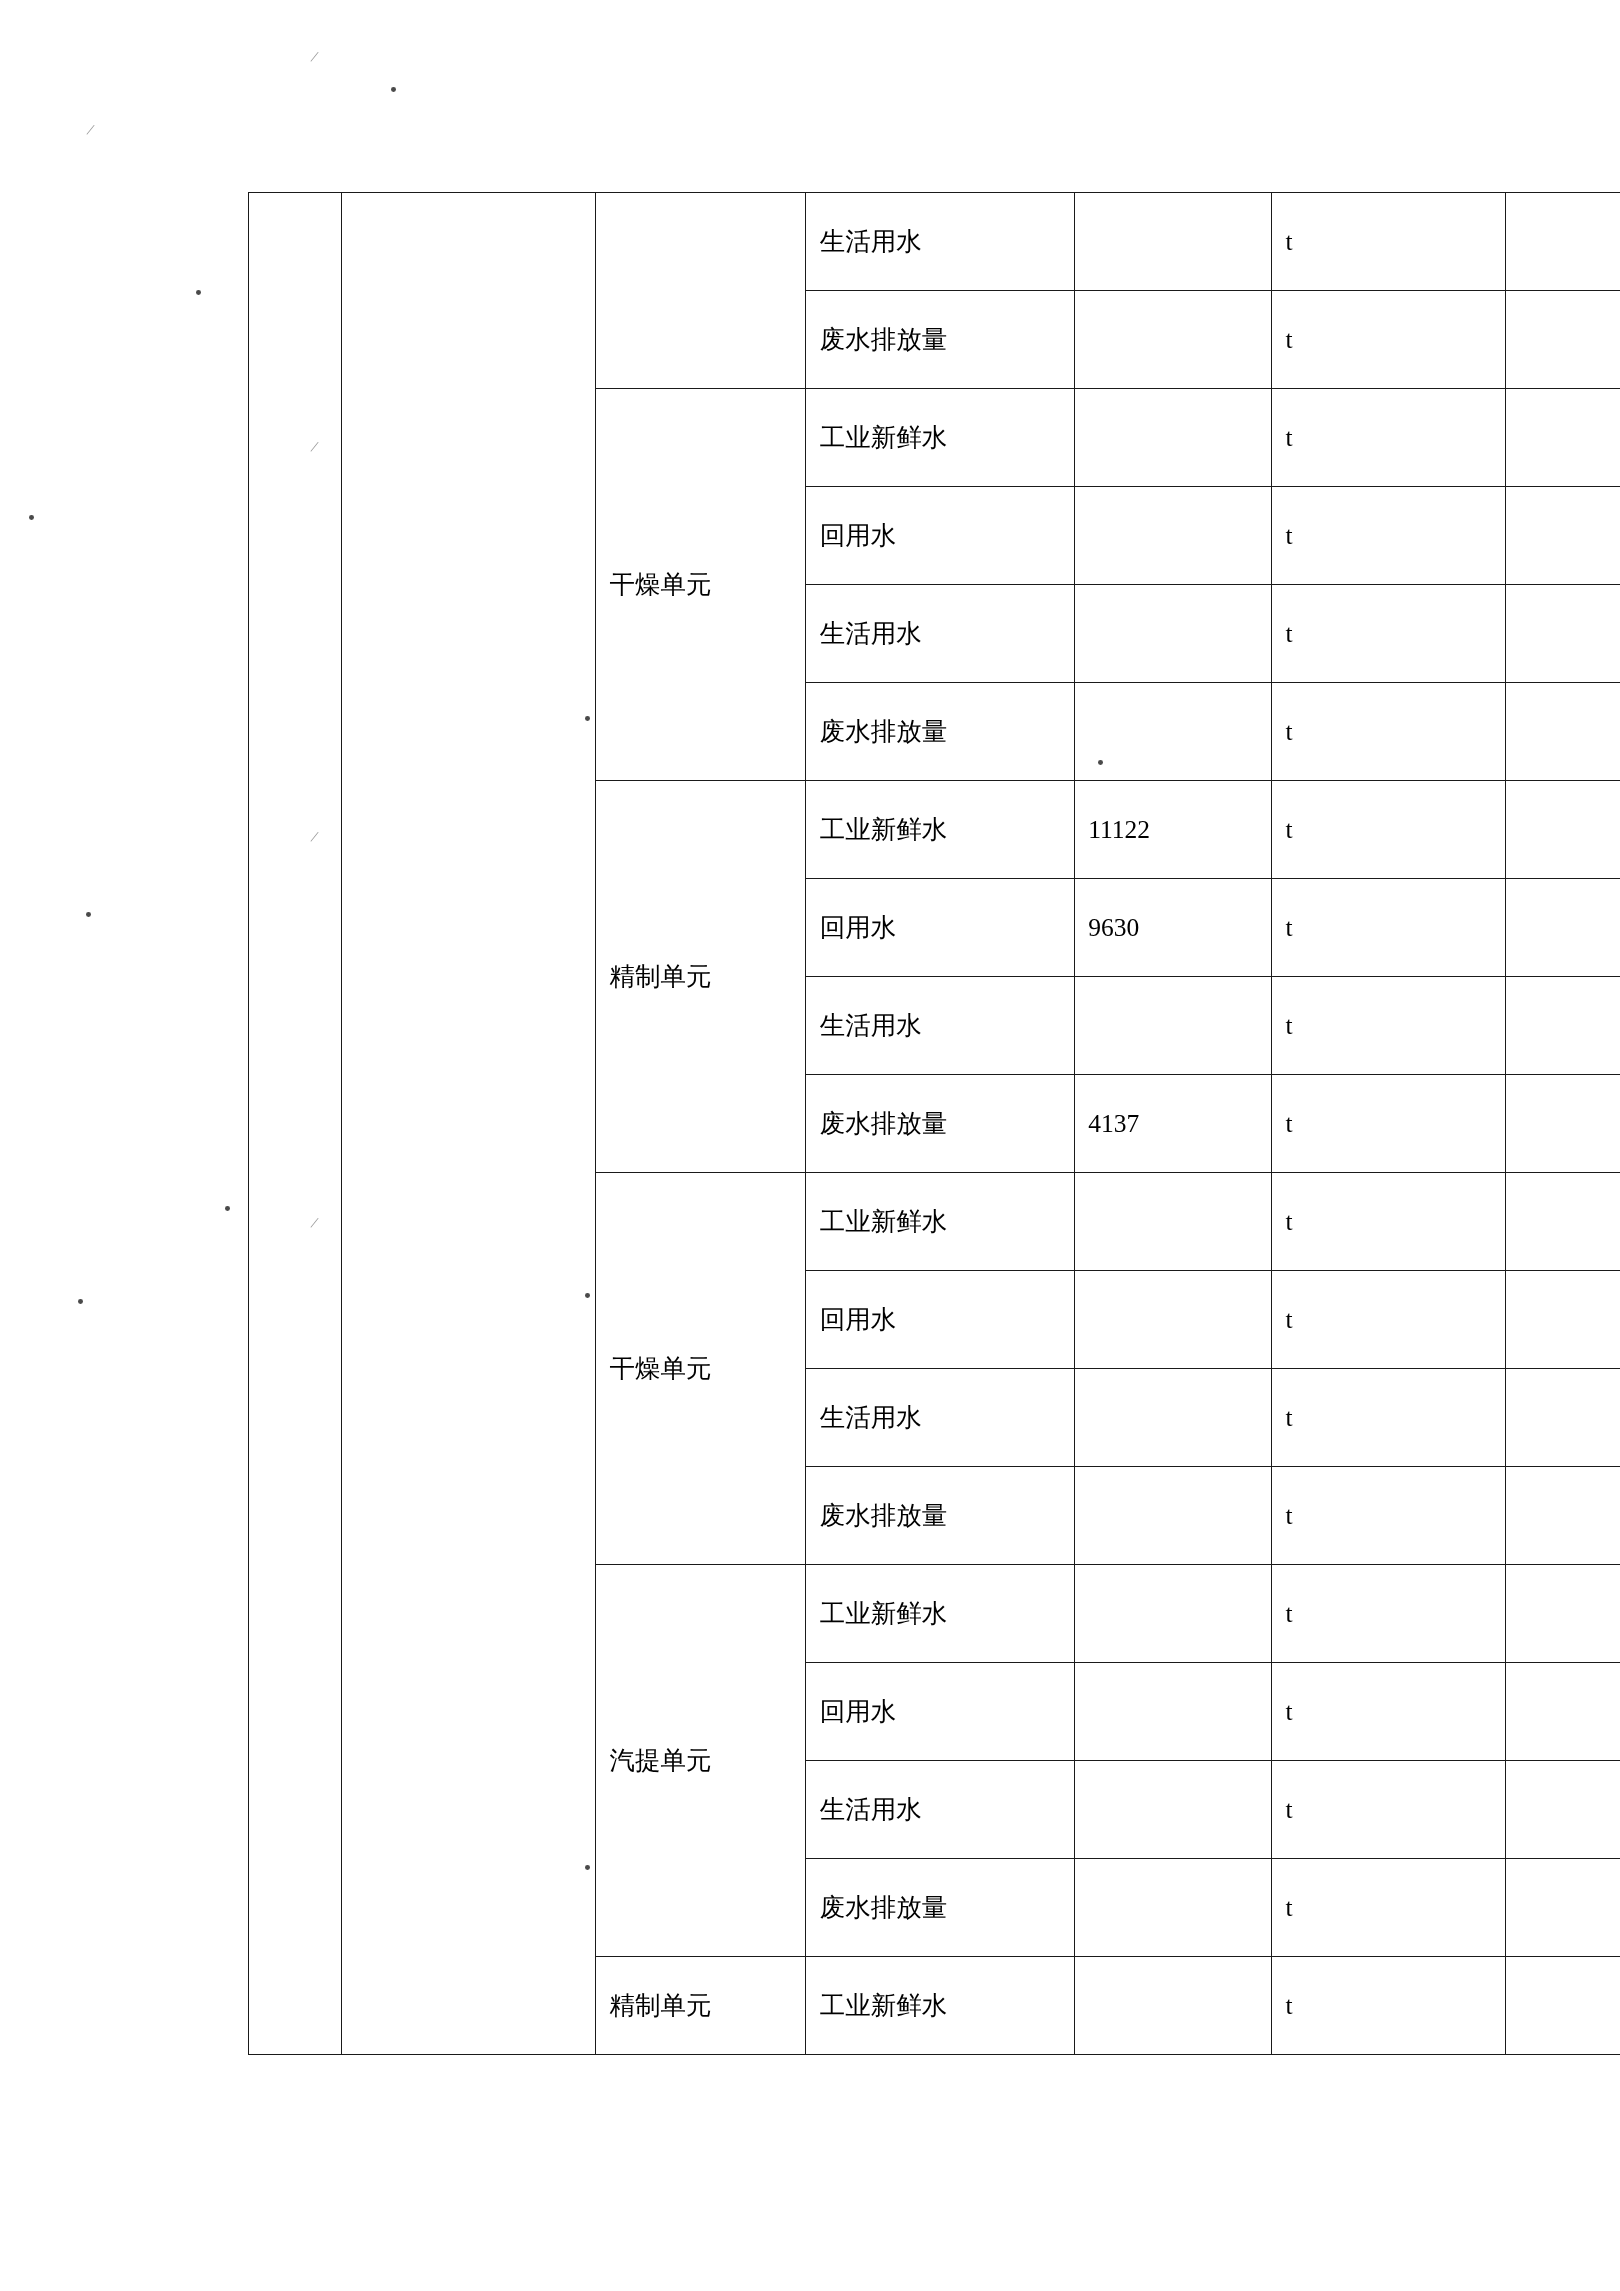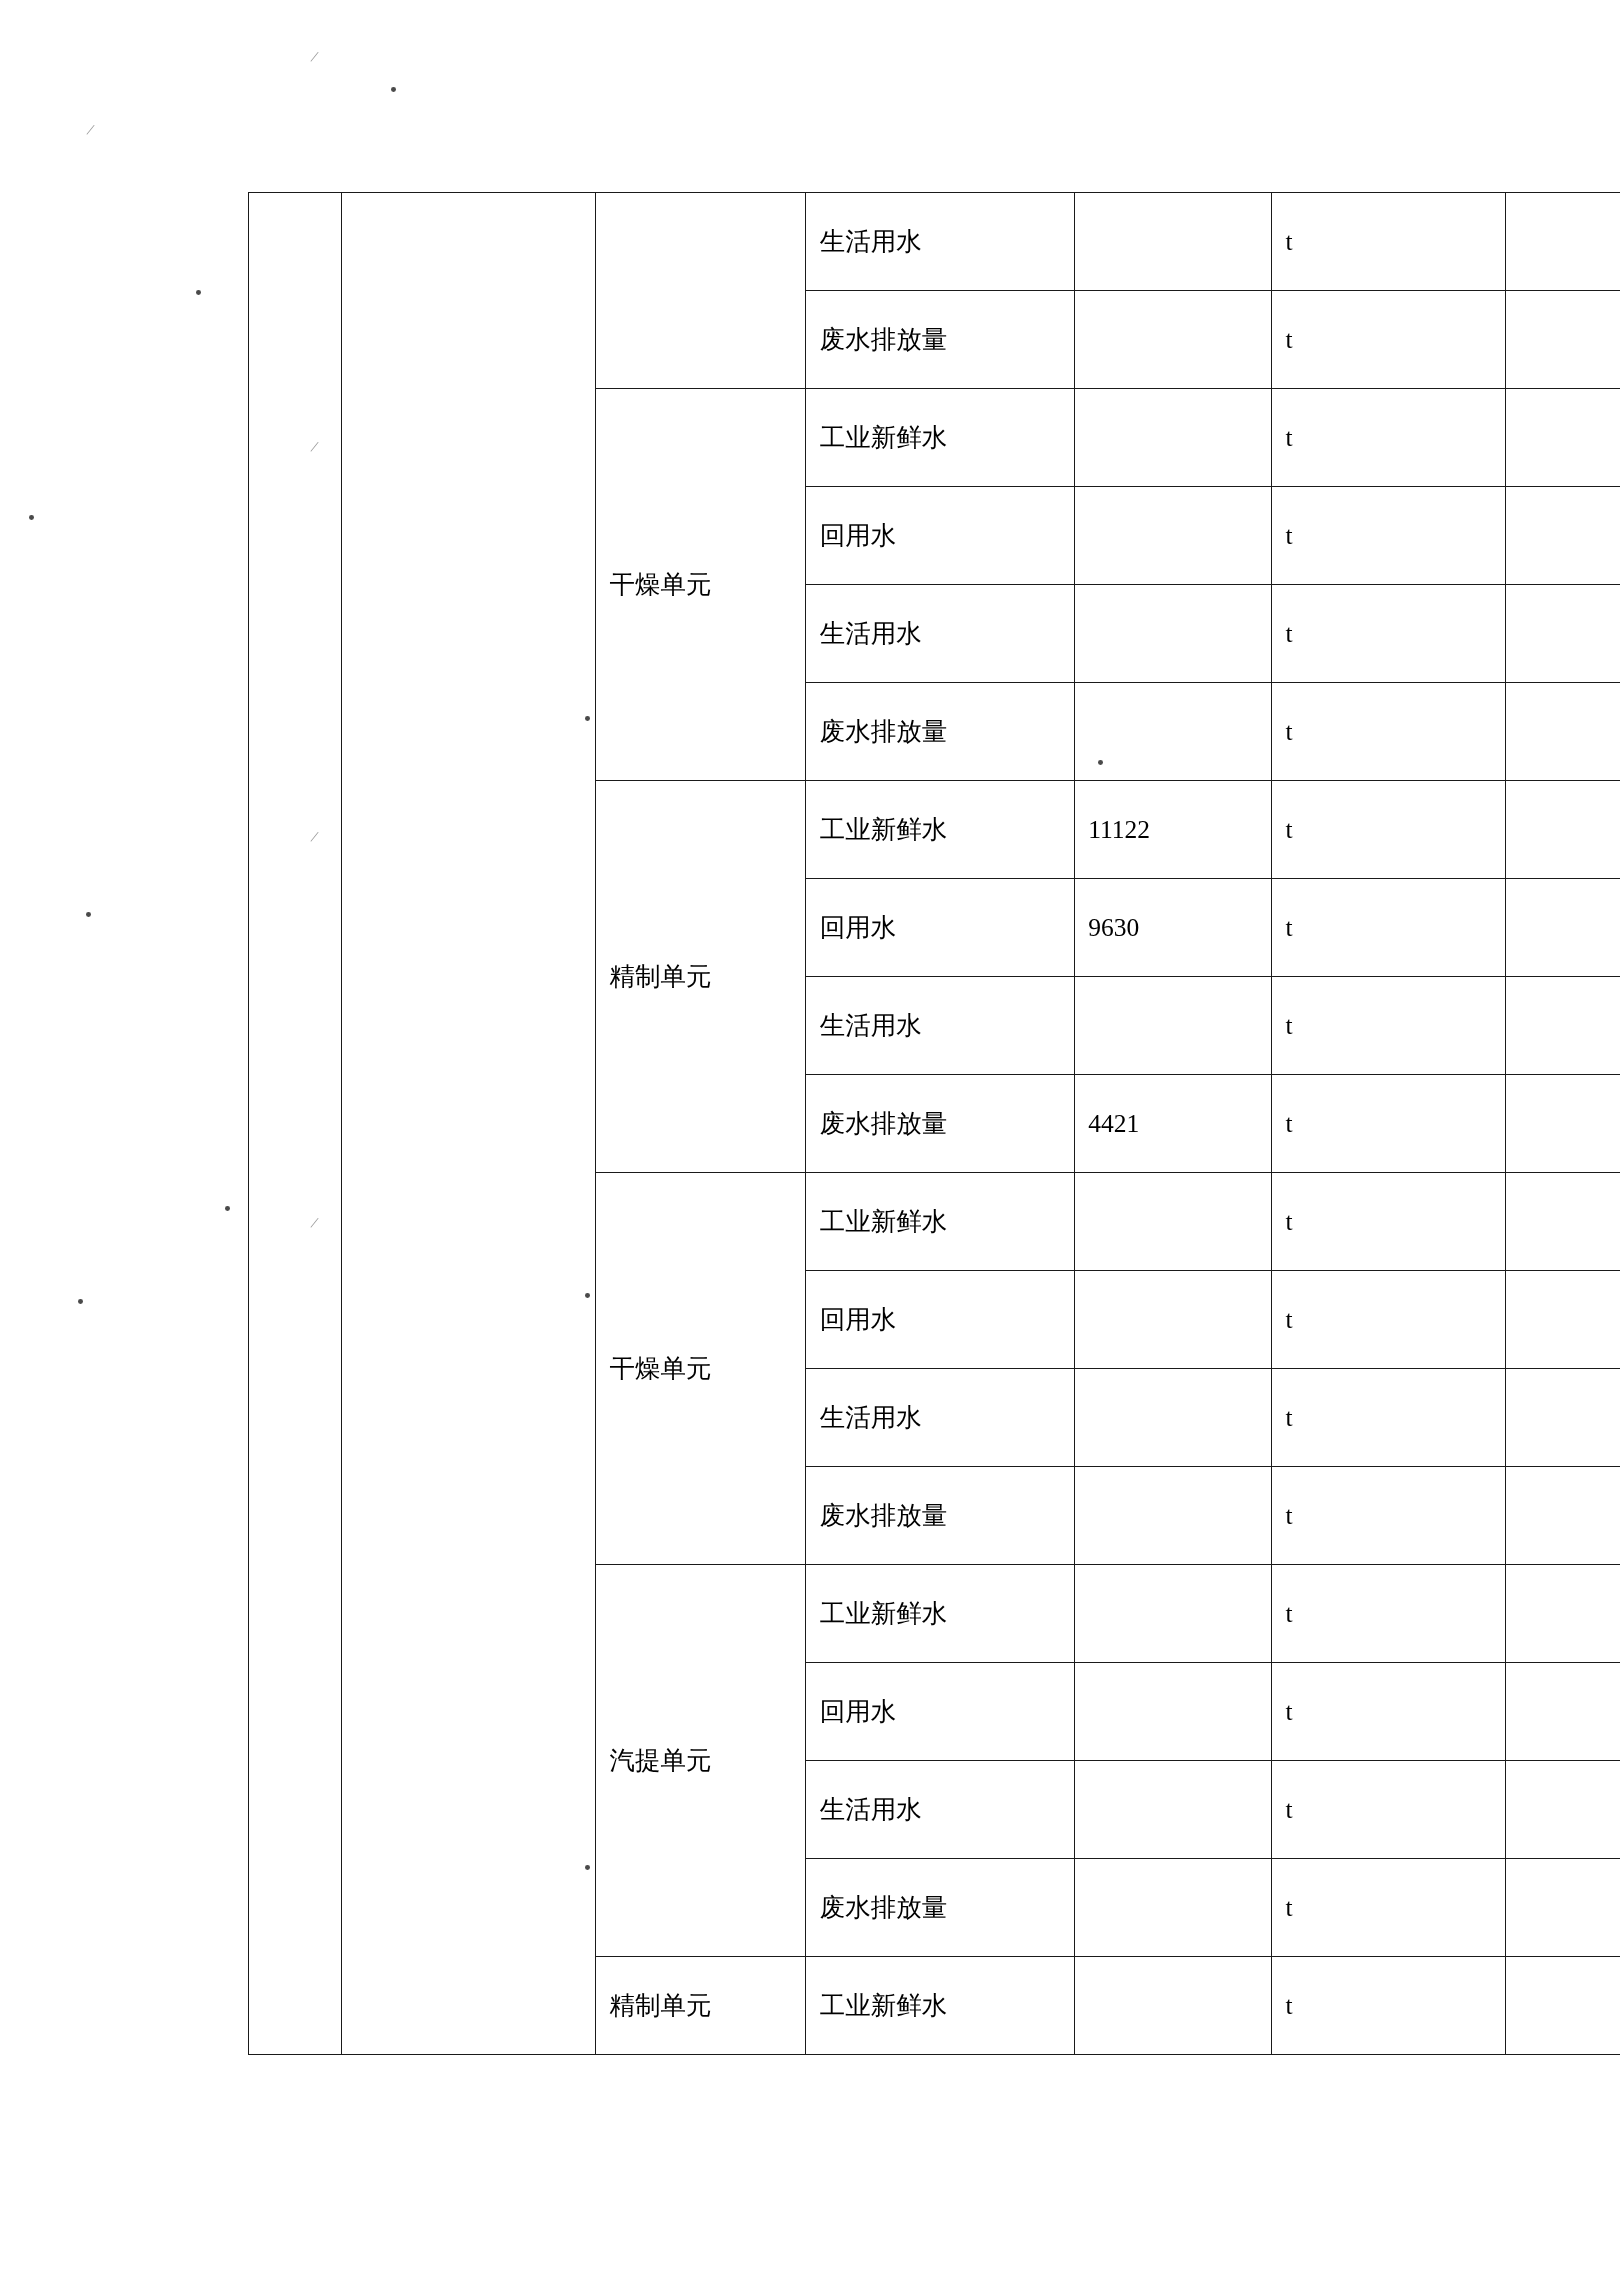--- a/index.html
+++ b/index.html
@@ -142,21 +142,21 @@
         <td class="col-g"></td>
       </tr>
       <tr>
         <td class="col-d">生活用水</td>
         <td class="col-e"></td>
         <td class="col-f unit-cell">t</td>
         <td class="col-g"></td>
       </tr>
       <tr>
         <td class="col-d">废水排放量</td>
-        <td class="col-e">4421</td>
+        <td class="col-e">4137</td>
         <td class="col-f unit-cell">t</td>
         <td class="col-g"></td>
       </tr>
 
       <tr>
         <td class="col-c" rowspan="4">干燥单元</td>
         <td class="col-d">工业新鲜水</td>
         <td class="col-e"></td>
         <td class="col-f unit-cell">t</td>
         <td class="col-g"></td>

